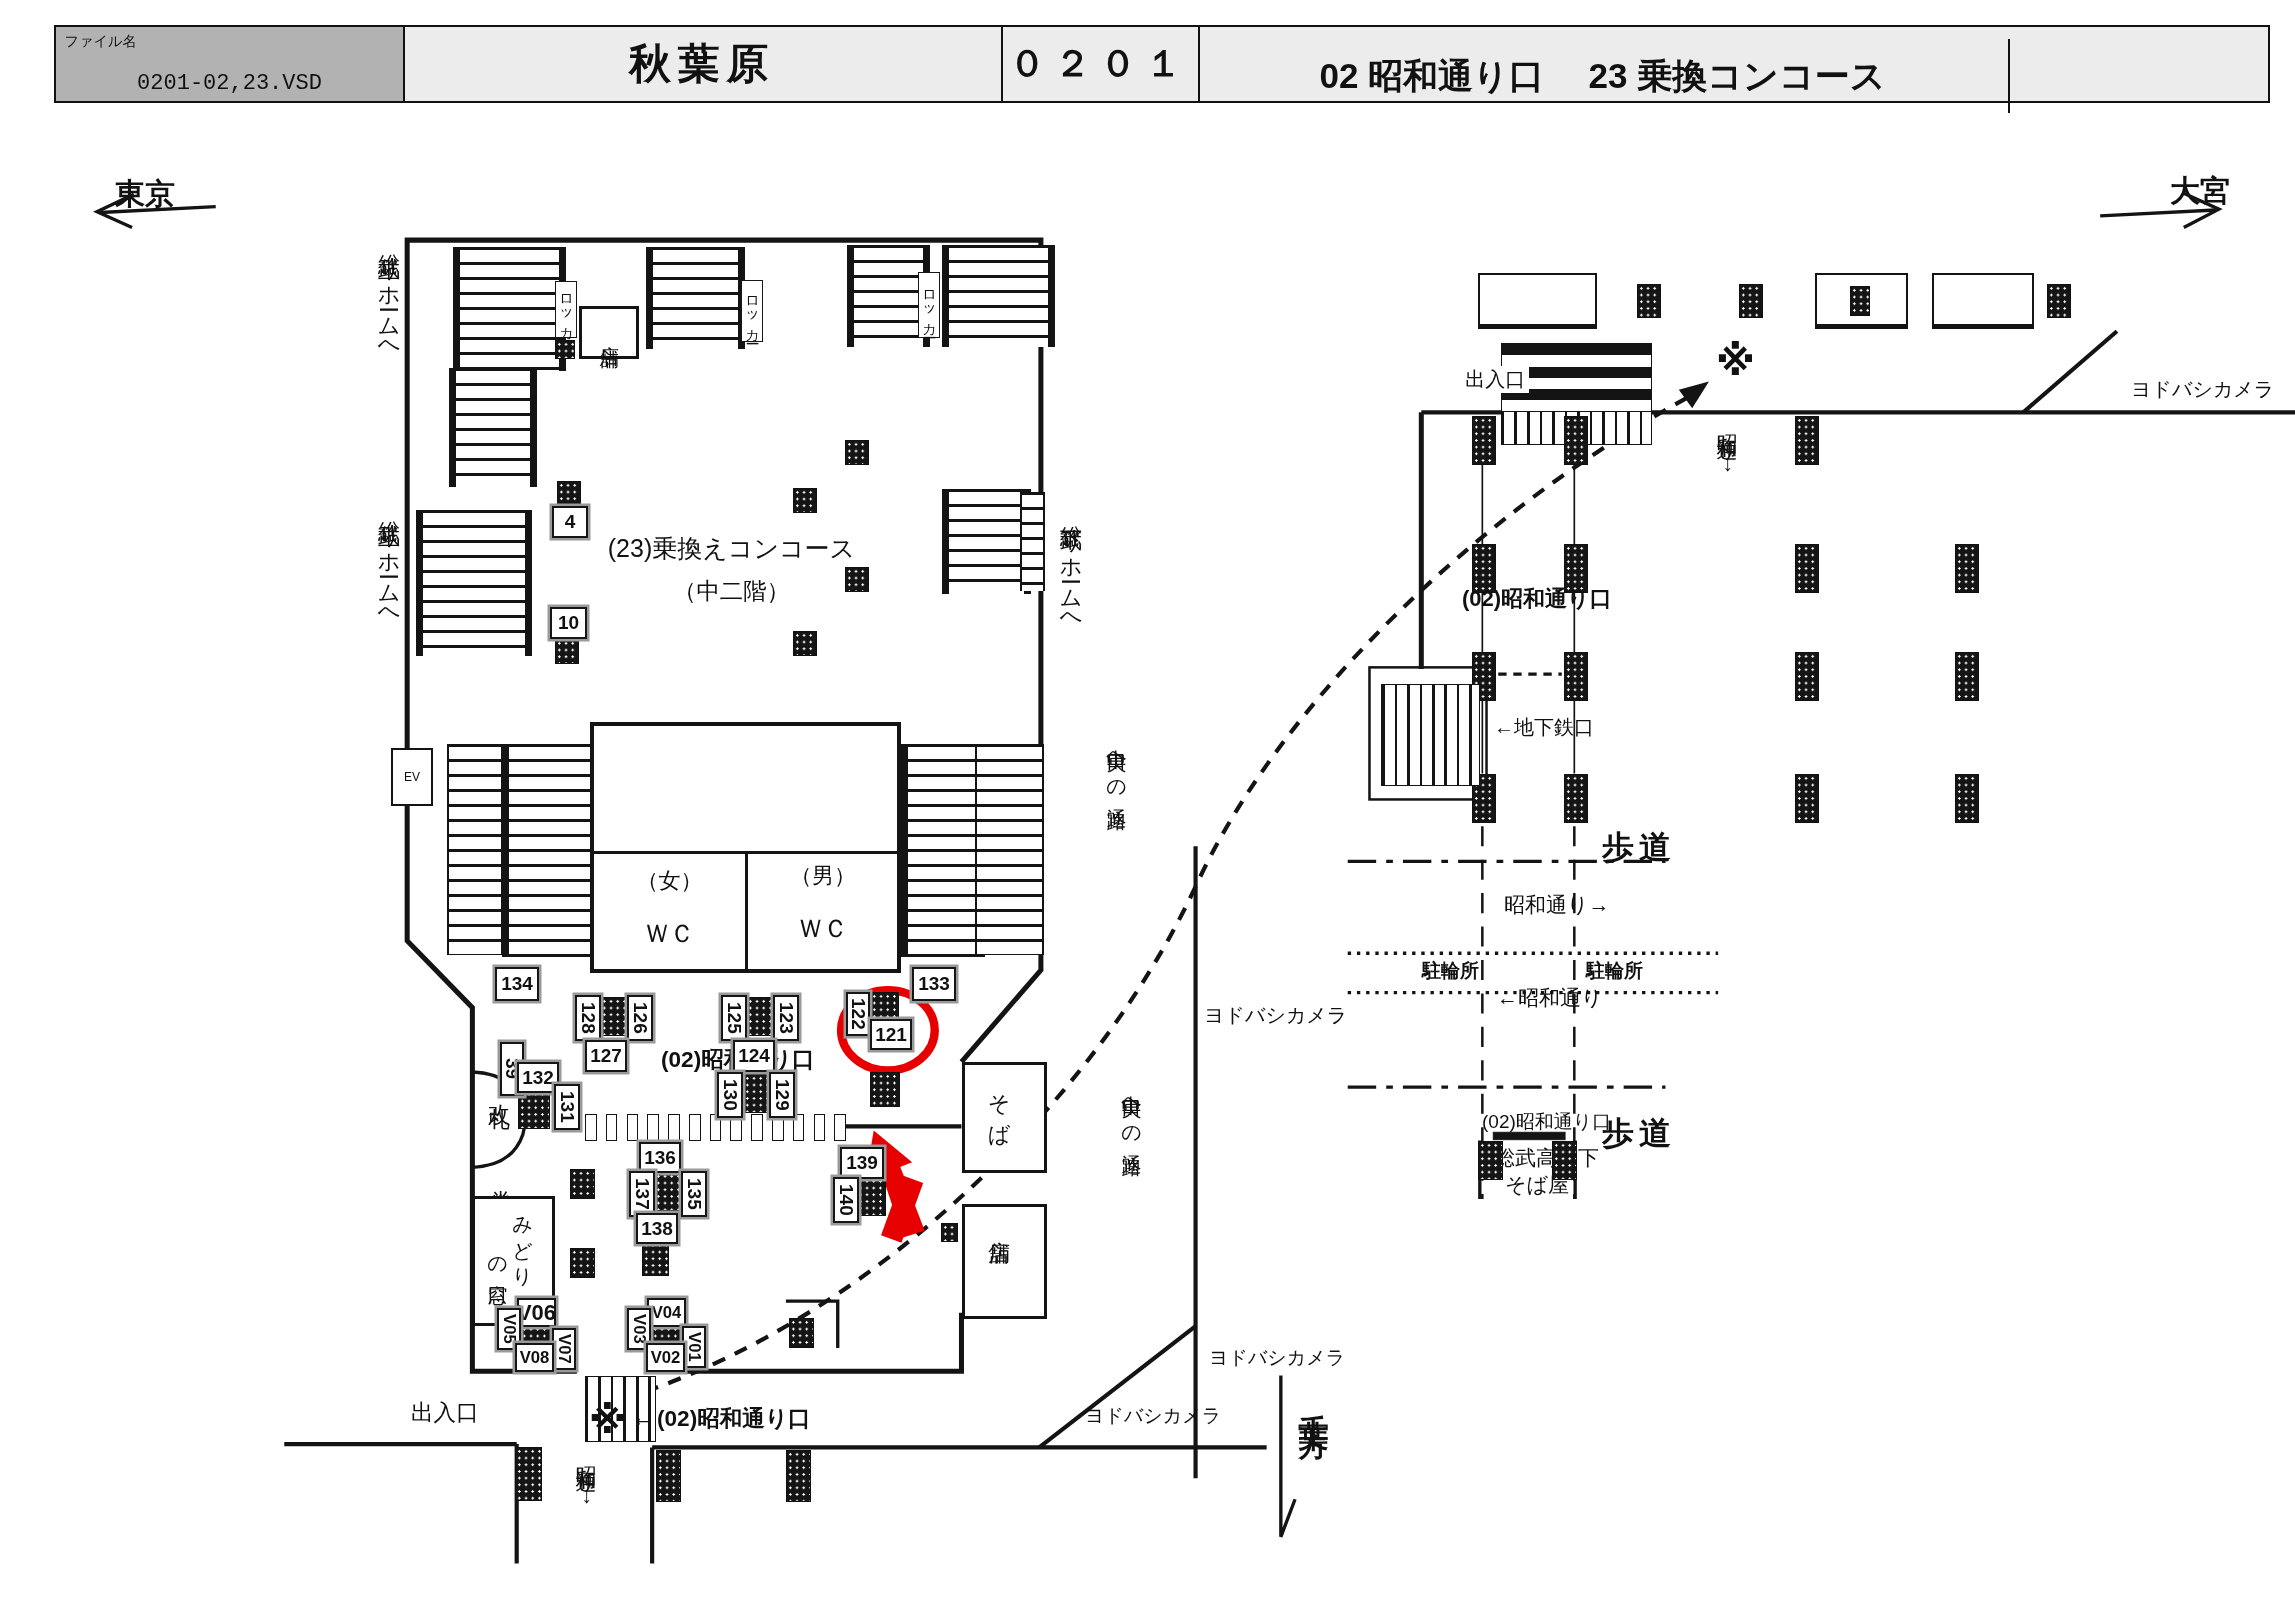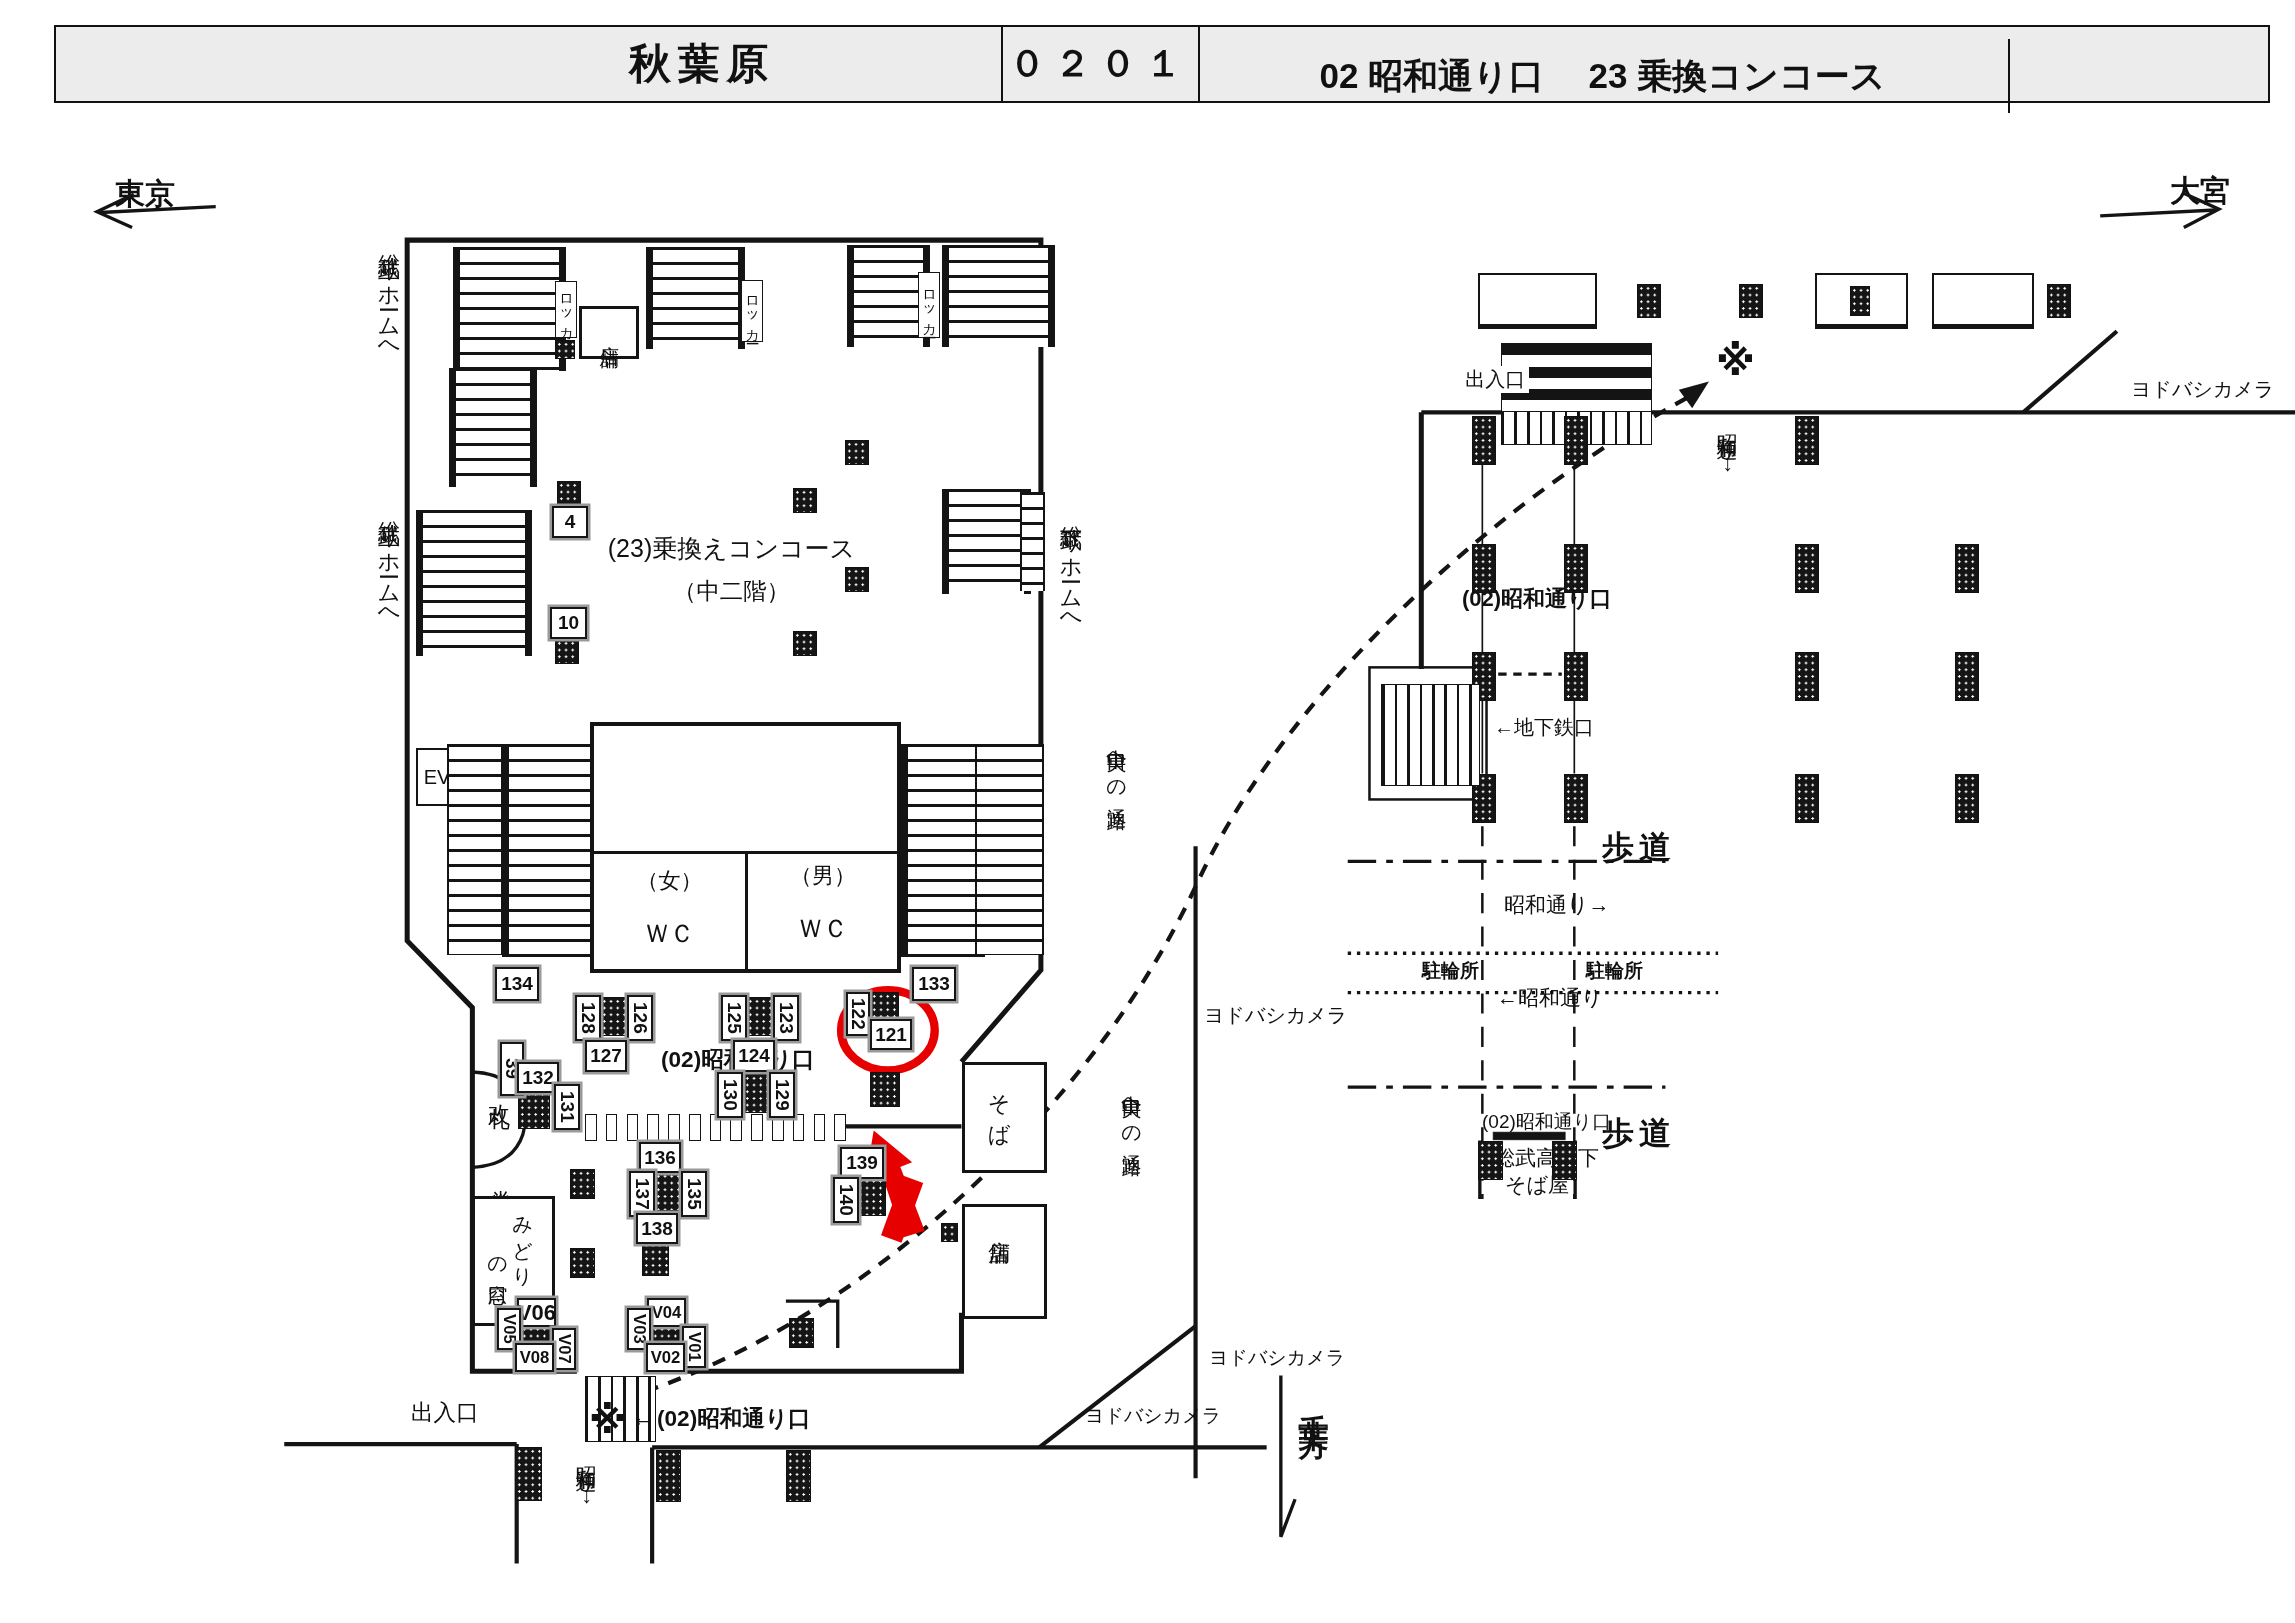--- a/index.html
+++ b/index.html
@@ -14,20 +14,24 @@
   .hbands{background:repeating-linear-gradient(180deg,#141414 0 11px,#fff 11px 22.6px);border:1.7px solid #141414;}
   .numbox{background:#fff;border:2.5px solid #161616;box-shadow:0 0 0 2.5px #9a9a9a;display:flex;align-items:center;justify-content:center;font-size:19px;font-weight:bold;z-index:4;}
   .room{border:3.3px solid #141414;background:#fff;}
   .lbl{white-space:nowrap;}
   svg{position:absolute;left:0;top:0;}
 </style>
 </head>
 <body>
 
 <div class="abs" style="left:54px;top:25px;width:2212px;height:74px;border:2.5px solid #111;display:flex;background:#ececec;">
+  <div class="abs" style="left:0;top:0;width:347px;height:100%;background:#b2b2b2;border-right:2.5px solid #111;">
+    <div class="abs lbl" style="left:8.4px;top:5px;font-size:14.2px;">ファイル名</div>
+    <div class="abs lbl" style="left:0;right:0;bottom:5px;text-align:center;font-size:22px;font-family:'Liberation Mono','DejaVu Sans Mono',monospace;">0201-02,23.VSD</div>
+  </div>
   <div class="abs lbl" style="left:347px;top:0;width:598px;height:100%;border-right:2.5px solid #111;display:flex;align-items:center;justify-content:center;font-size:42px;font-weight:bold;letter-spacing:6.7px;">秋葉原</div>
   <div class="abs lbl" style="left:945px;top:0;width:197px;height:100%;border-right:2.5px solid #111;display:flex;align-items:center;justify-content:center;font-size:37px;font-weight:bold;letter-spacing:8.4px;">０２０１</div>
   <div class="abs lbl" style="left:1141px;top:12px;width:811px;height:100%;border-right:2.5px solid #111;display:flex;align-items:center;justify-content:center;font-size:35px;font-weight:bold;">02 昭和通り口　 23 乗換コンコース</div>
 </div>
 
 <div class="abs lbl" style="left:115px;top:174px;font-size:30px;font-weight:bold;">東京</div>
 <div class="abs lbl" style="left:2126px;top:171px;font-size:30px;font-weight:bold;margin-left:44px;">大宮</div>
 
 <svg width="2295" height="1624" viewBox="0 0 2745 1942">
   <g stroke="#141414" fill="none">
@@ -99,21 +103,21 @@
 
 <div class="abs hatch" style="left:557px;top:481px;width:22px;height:23.4px;"></div>
 <div class="abs numbox" style="left:552px;top:506px;width:32px;height:28.4px;">4</div>
 <div class="abs numbox" style="left:550px;top:607px;width:33px;height:28.4px;">10</div>
 <div class="abs hatch" style="left:555px;top:639px;width:22px;height:23.4px;"></div>
 <div class="abs hatch" style="left:793px;top:488px;width:22px;height:23.4px;"></div>
 <div class="abs hatch" style="left:793px;top:631px;width:22px;height:23.4px;"></div>
 <div class="abs hatch" style="left:845px;top:440px;width:22px;height:23.4px;"></div>
 <div class="abs hatch" style="left:845px;top:567px;width:22px;height:23.4px;"></div>
 
-<div class="abs room lbl" style="left:416px;top:748px;width:38px;height:54px;display:flex;align-items:center;justify-content:center;font-size:20px;border-width:2.5px;text-align:right;">EV</div>
+<div class="abs room lbl" style="left:391px;top:748px;width:38px;height:54px;display:flex;align-items:center;justify-content:center;font-size:12px;border-width:2.5px;text-align:right;">EV</div>
 <div class="abs ladder thin" style="left:447px;top:744px;width:52px;height:211px;"></div>
 <div class="abs ladder" style="left:502px;top:744px;width:84px;height:213px;"></div>
 <div class="abs room" style="left:590px;top:722px;width:303px;height:243px;border-width:4.2px;">
   <div class="abs" style="left:0;top:125px;width:100%;height:3.3px;background:#141414;"></div>
   <div class="abs" style="left:151px;top:125px;width:3.3px;height:118px;background:#141414;"></div>
   <div class="abs lbl" style="left:0;top:140px;width:151px;text-align:center;font-size:22px;">（女）</div>
   <div class="abs lbl" style="left:0;top:191px;width:151px;text-align:center;font-size:25px;">ＷＣ</div>
   <div class="abs lbl" style="left:155px;top:135px;width:148px;text-align:center;font-size:22px;">（男）</div>
   <div class="abs lbl" style="left:155px;top:186px;width:148px;text-align:center;font-size:25px;">ＷＣ</div>
 </div>

